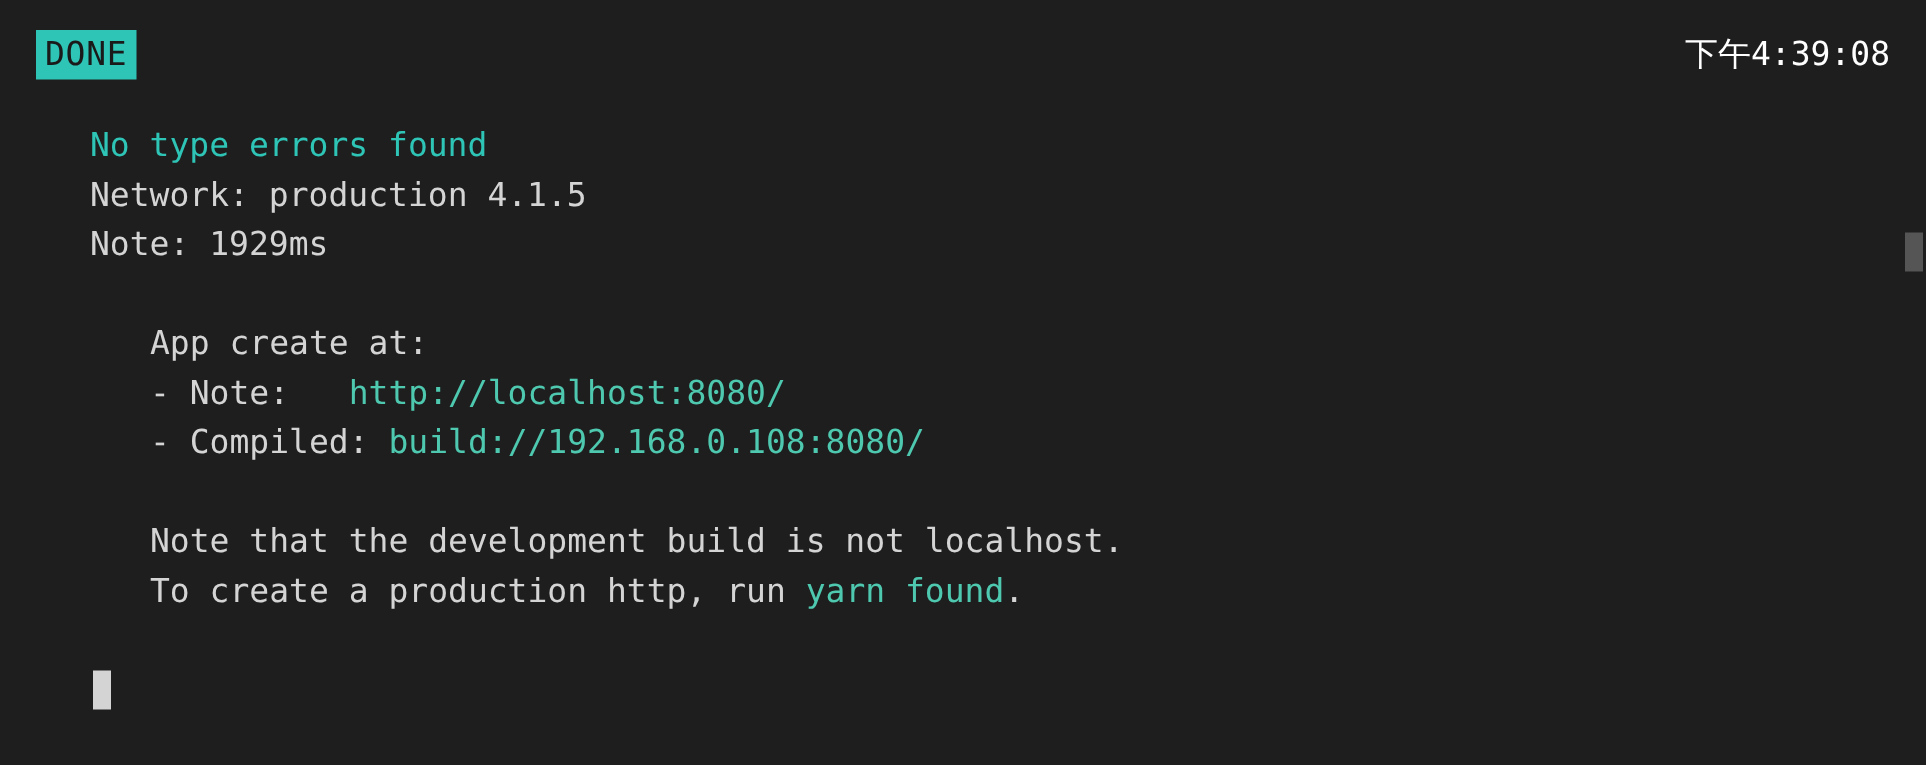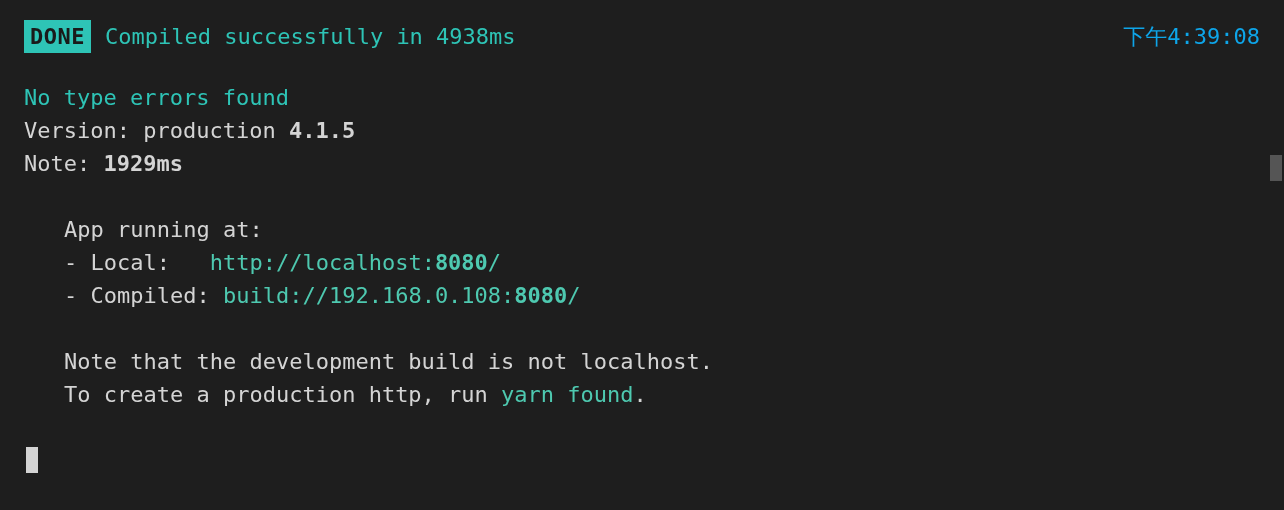--- a/index.html
+++ b/index.html
@@ -26,38 +26,39 @@
       margin-bottom: 28px;
     }
     .header-left {
       display: flex;
       align-items: center;
       gap: 14px;
     }
     .badge {
       background: #2ec4b6;
       color: #1a1a1a;
-      font-weight: bold;
+      font-weight: normal;
       padding: 0 6px;
       letter-spacing: 0.5px;
     }
     .green {
       color: #2ec4b6;
     }
     .cyan {
       color: #4ec9b0;
     }
     .timestamp {
-      color: #0ea5e9;
+      color: #ffffff;
     }
     .bold {
-      font-weight: bold;
+      font-weight: normal;
     }
     .line {
       white-space: pre;
+      margin-left: 36px;
     }
     .indent {
       padding-left: 40px;
     }
     .blank-line {
       height: 33px;
     }
     .scrollbar-track {
       position: absolute;
       right: 0;
@@ -81,33 +82,32 @@
       vertical-align: text-bottom;
       margin-left: 2px;
     }
   </style>
 </head>
 <body>
 
 <div class="header-line">
   <div class="header-left">
     <span class="badge"> DONE </span>
-    <span class="green">Compiled successfully in 4938ms</span>
   </div>
   <span class="timestamp">下午4:39:08</span>
 </div>
 
 <div class="line green">No type errors found</div>
-<div class="line"><span>Version: </span><span>production </span><span class="bold">4.1.5</span></div>
+<div class="line"><span>Network: </span><span>production </span><span class="bold">4.1.5</span></div>
 <div class="line"><span>Note: </span><span class="bold">1929ms</span></div>
 
 <div class="blank-line"></div>
 
-<div class="line indent">App running at:</div>
-<div class="line indent"><span>- Local:   </span><span class="cyan">http://localhost:</span><span class="cyan bold">8080</span><span class="cyan">/</span></div>
+<div class="line indent">App create at:</div>
+<div class="line indent"><span>- Note:   </span><span class="cyan">http://localhost:</span><span class="cyan bold">8080</span><span class="cyan">/</span></div>
 <div class="line indent"><span>- Compiled: </span><span class="cyan">build://192.168.0.108:</span><span class="cyan bold">8080</span><span class="cyan">/</span></div>
 
 <div class="blank-line"></div>
 
 <div class="line indent">Note that the development build is not localhost.</div>
 <div class="line indent"><span>To create a production http, run </span><span class="cyan">yarn found</span><span>.</span></div>
 
 <div class="blank-line"></div>
 
 <div class="line"><span class="cursor"></span></div>

